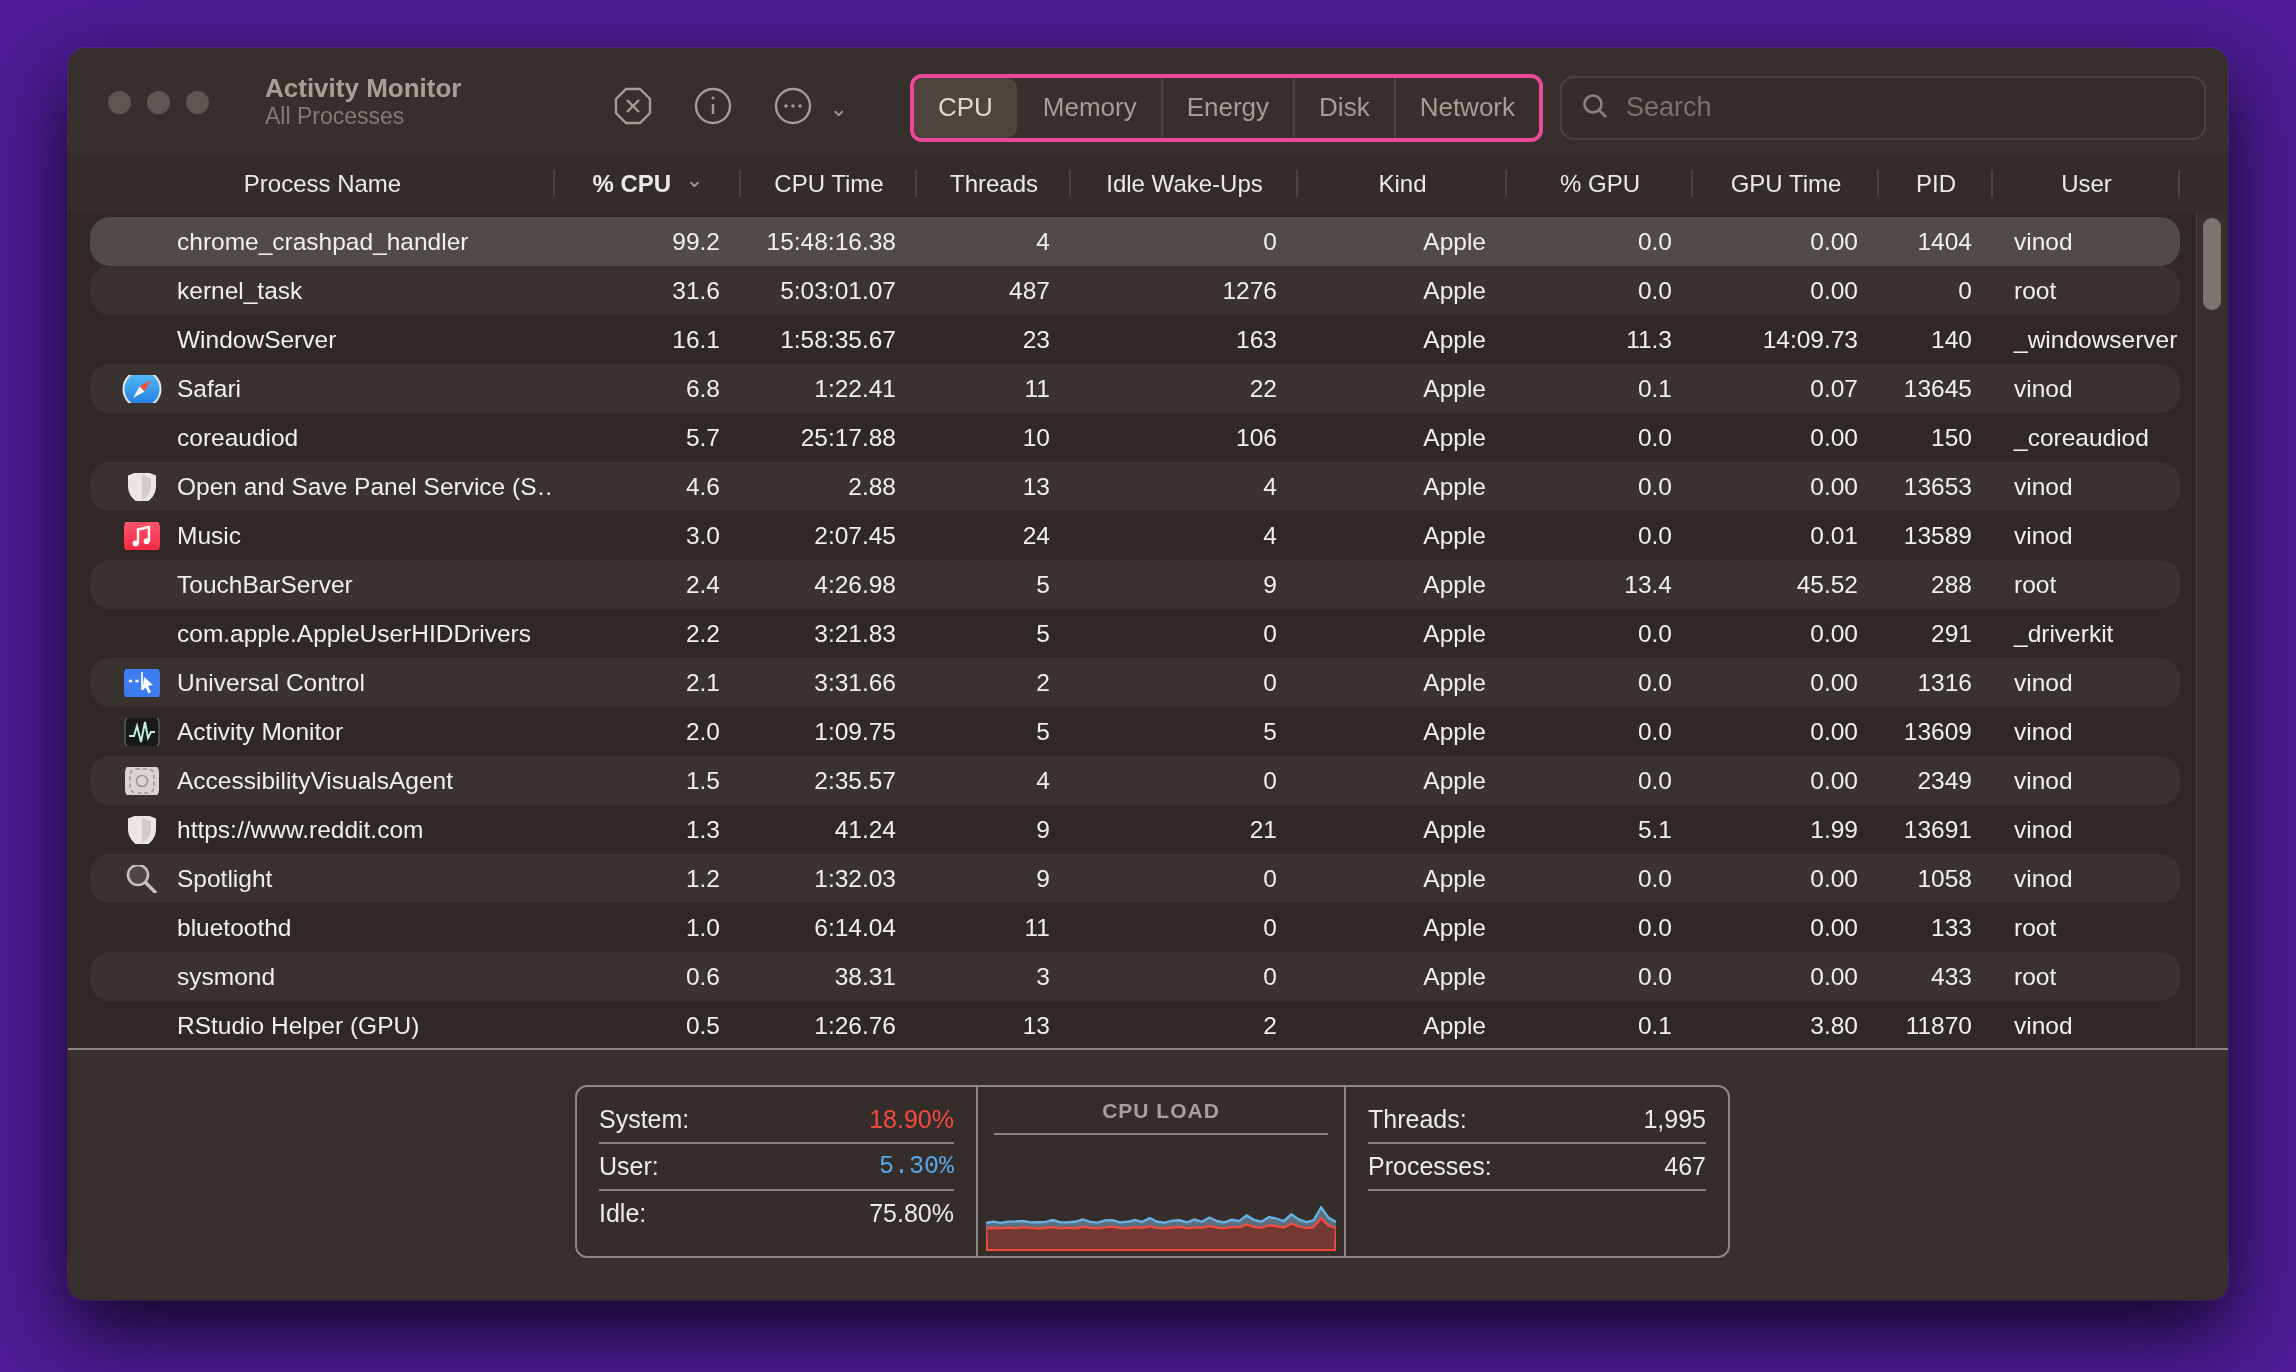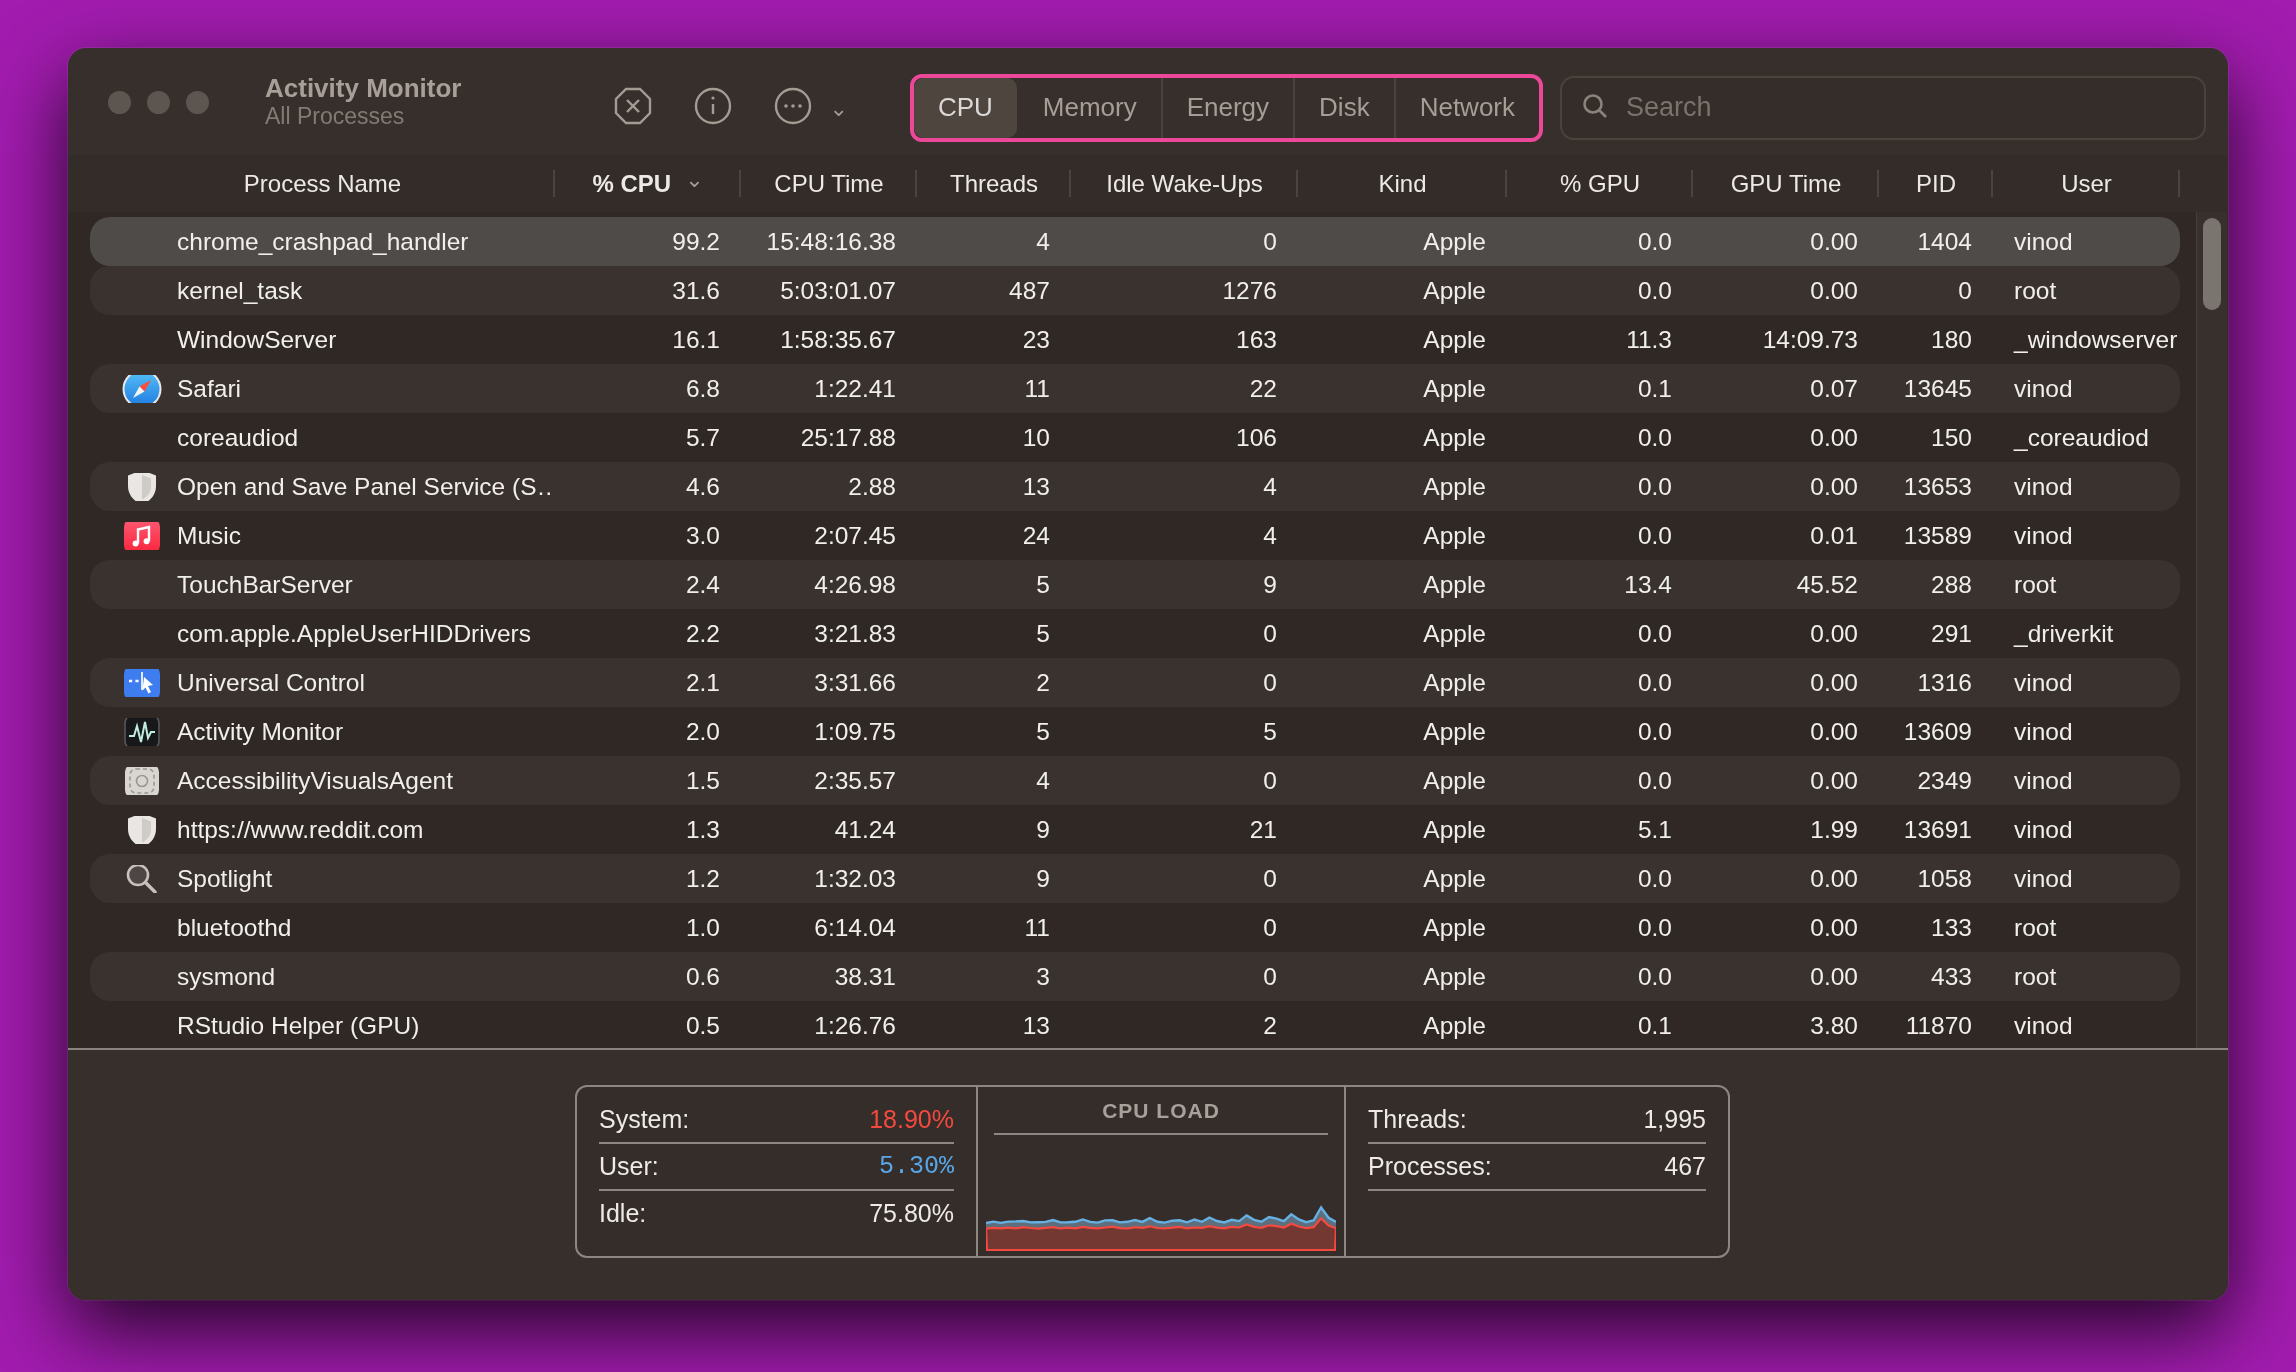--- a/index.html
+++ b/index.html
@@ -1,16 +1,16 @@
 <!DOCTYPE html>
 <html><head>
 <meta charset="utf-8">
 <style>
   html,body{margin:0;padding:0;background:#000;}
-  .stage{position:relative;width:2296px;height:1372px;background:#a21caf;font-family:"Liberation Sans",sans-serif;overflow:hidden;}
+  .stage{position:relative;width:2296px;height:1372px;background:#4c1d95;font-family:"Liberation Sans",sans-serif;overflow:hidden;}
   .window{position:absolute;left:68px;top:48px;width:2160px;height:1252px;background:#372f2b;border-radius:18px;box-shadow:0 0 0 1px rgba(255,255,255,0.07),0 30px 80px rgba(0,0,0,0.8);overflow:hidden;}
 
   
   .toolbar{position:absolute;left:0;top:0;width:100%;height:107px;display:flex;align-items:center;}
   .lights{display:flex;gap:16px;margin-left:40px;margin-top:2px;}
   .light{width:23px;height:23px;border-radius:50%;background:#5d5550;}
   .titleblock{margin-left:56px;line-height:1.18;}
   .wtitle{font-size:26px;font-weight:bold;color:#a89f99;}
   .wsub{font-size:23px;color:#837a74;}
   .tbtns{display:flex;align-items:center;gap:36px;margin-left:150px;margin-top:12px;}
@@ -195,21 +195,21 @@
         </div>
         <div class="trow">
           <div class="cell cname"><span>WindowServer</span></div>
           <div class="cell cnum">16.1</div>
           <div class="cell cnum">1:58:35.67</div>
           <div class="cell cnum">23</div>
           <div class="cell cnum">163</div>
           <div class="cell cnum">Apple</div>
           <div class="cell cnum">11.3</div>
           <div class="cell cnum">14:09.73</div>
-          <div class="cell cnum">180</div>
+          <div class="cell cnum">140</div>
           <div class="cell cuser">_windowserver</div>
         </div>
         <div class="trow stripe">
           <div class="cell cname"><span class="picon">
               <svg viewBox="0 0 40 40">
                 <defs>
                   <linearGradient id="sg" x1="0" y1="0" x2="0" y2="1">
                     <stop offset="0" stop-color="#57c0f7"></stop>
                     <stop offset="1" stop-color="#1d7ae0"></stop>
                   </linearGradient>

